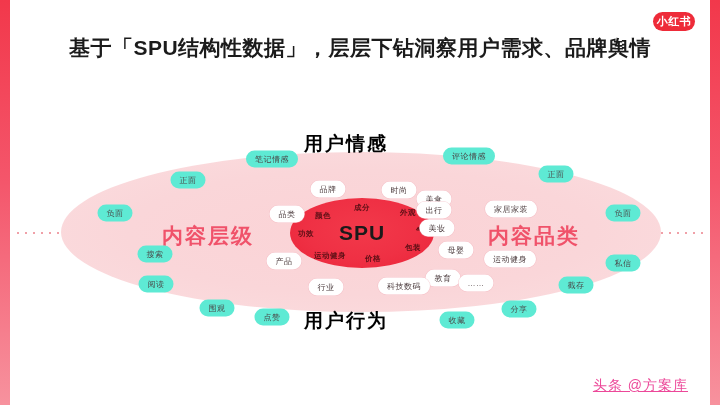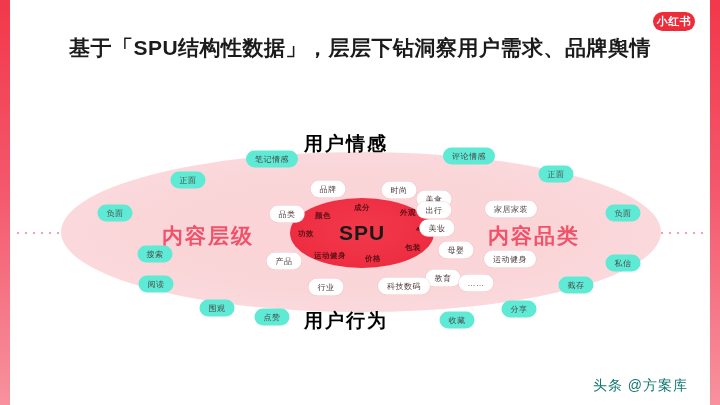--- a/index.html
+++ b/index.html
@@ -176,23 +176,24 @@
     height: auto;
     line-height: 10px;
   }
 
   
   .footer {
     position: absolute;
     right: 22px;
     bottom: 10px;
     font-size: 14px;
-    color: #0f766e;
+    color: #ec4899;
     letter-spacing: 1px;
     white-space: nowrap;
+    text-decoration: underline;
   }
 </style>
 </head>
 <body>
 
 <div class="slide">
 
   <div class="frame-bar left"></div>
   <div class="frame-bar right"></div>
 

